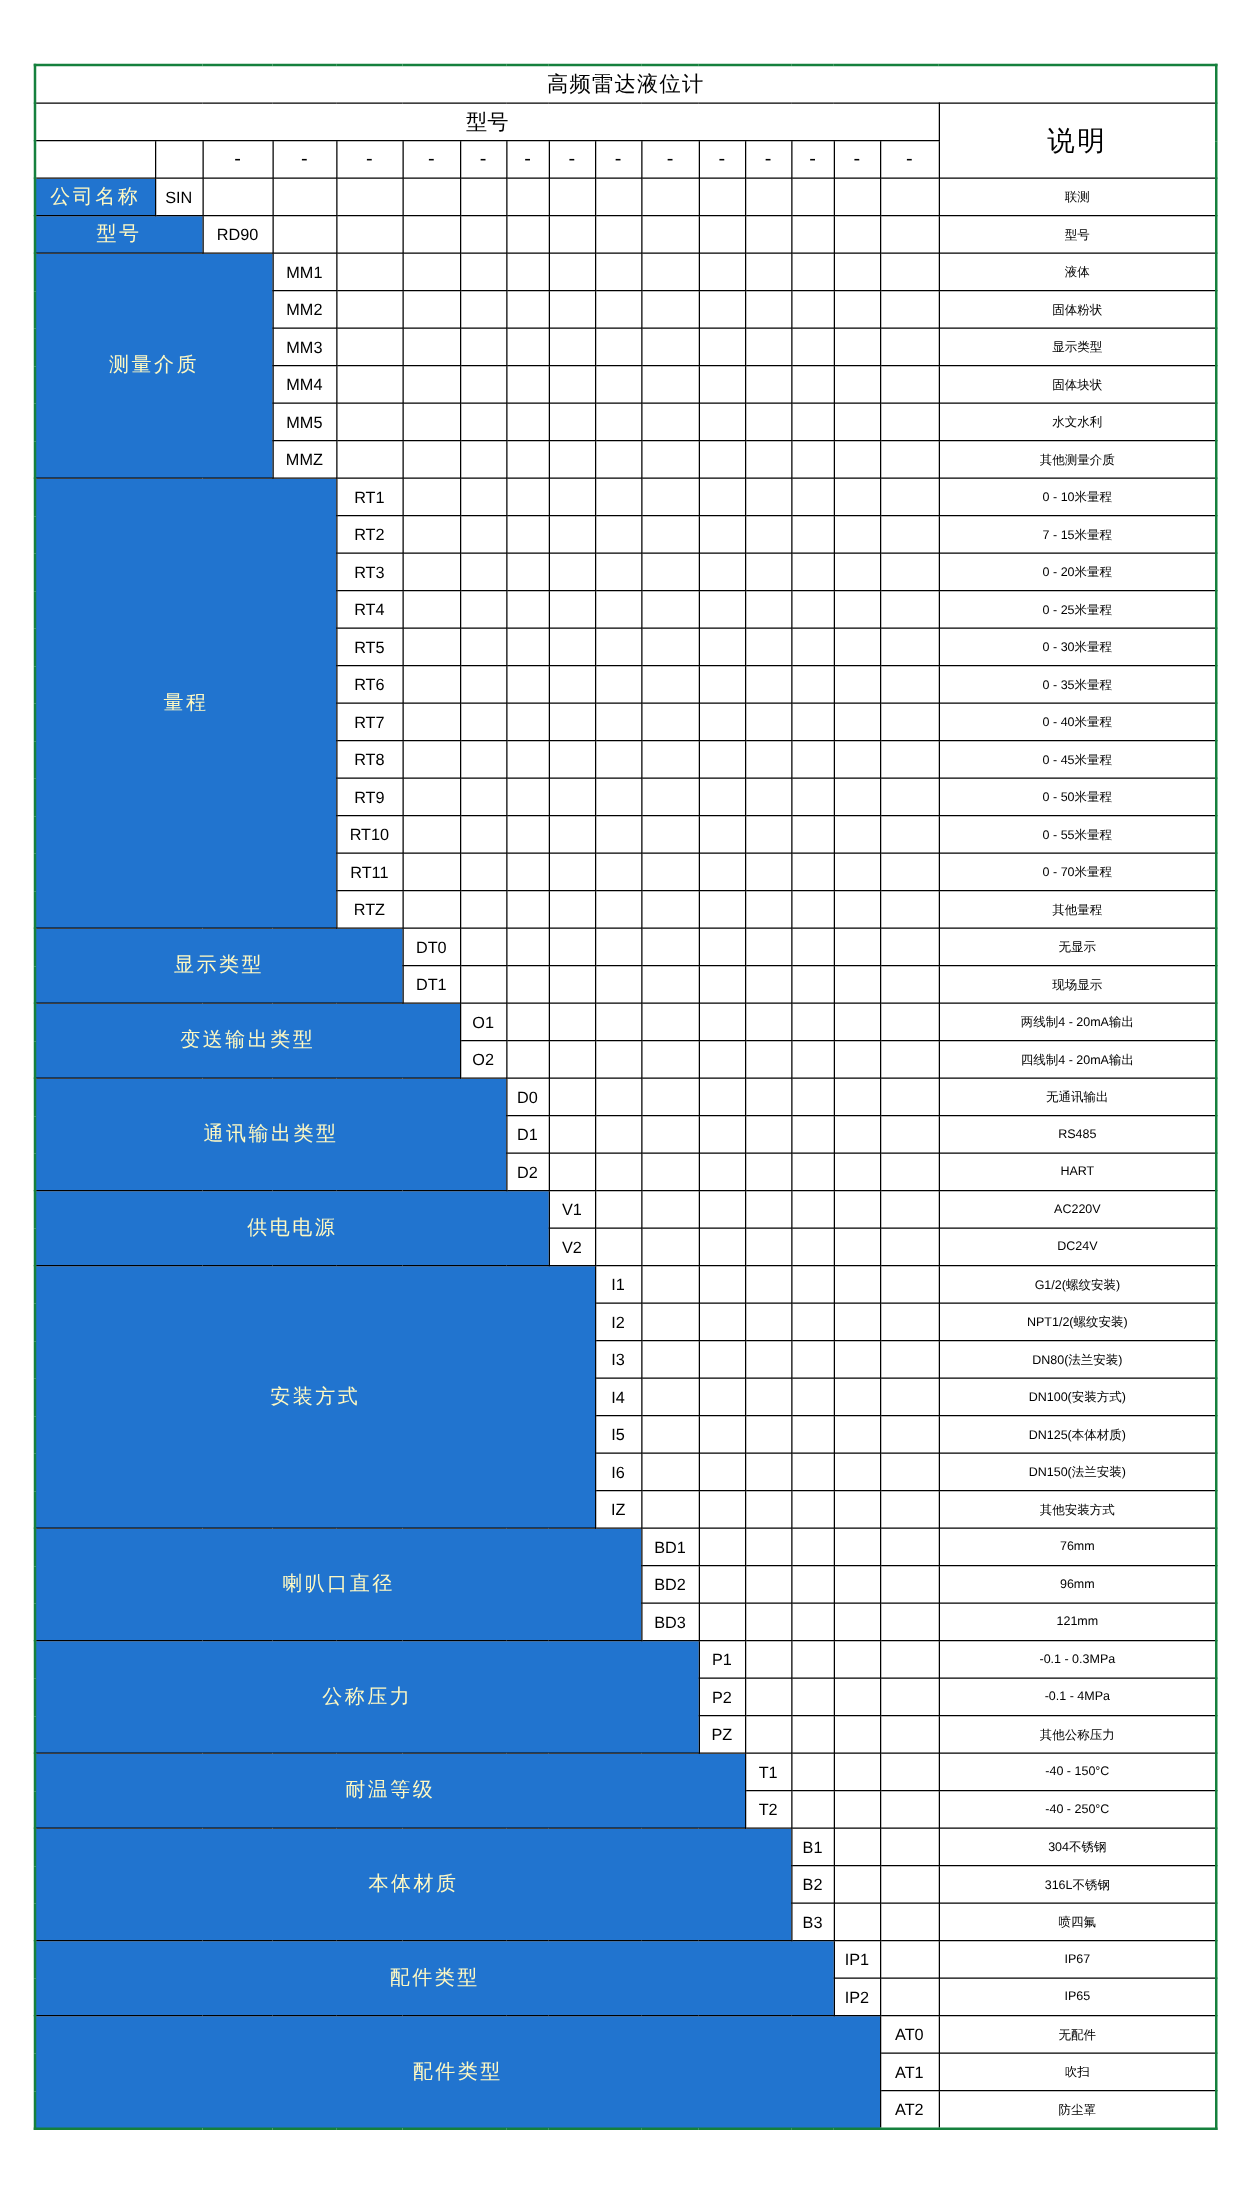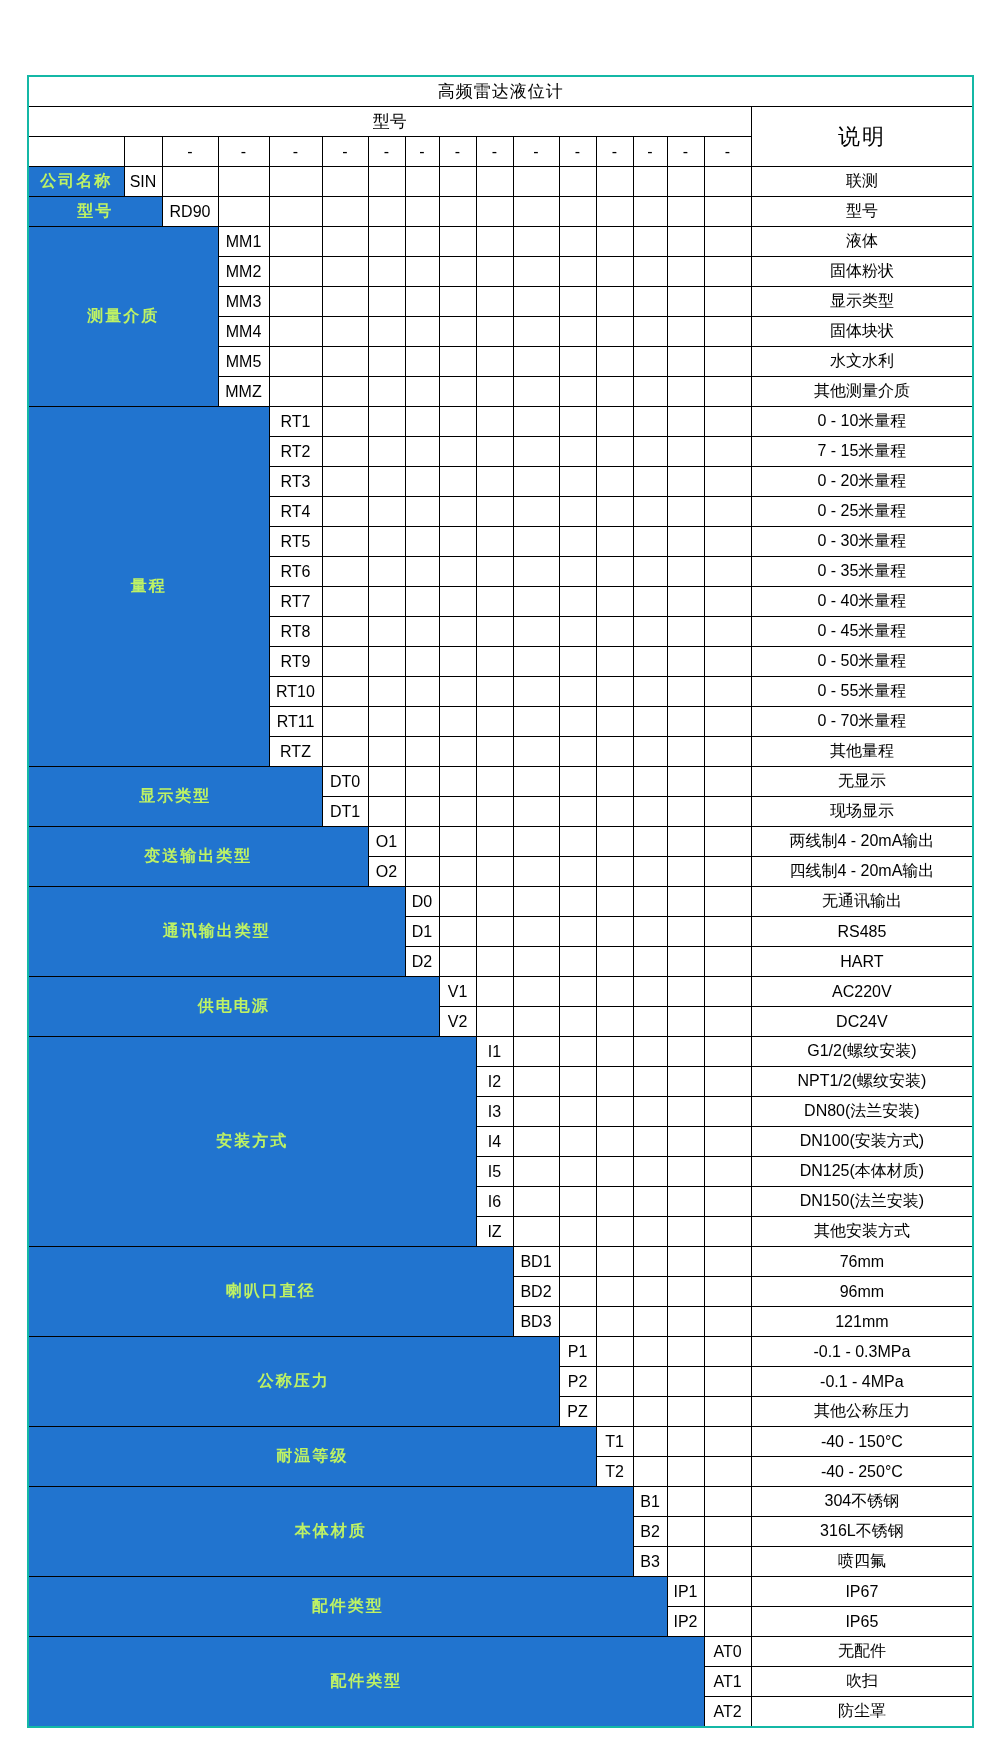--- a/index.html
+++ b/index.html
@@ -9,23 +9,22 @@
     font-family:"Liberation Sans","DejaVu Sans",sans-serif;
     color:#000;
     position:relative;
   }
   table.spec{
     position:absolute;
     left:27px;top:51px;
     width:945px;
     border-collapse:collapse;
     table-layout:fixed;
-    border:2px solid #14b8a6;
+    border:2px solid #15803d;
     font-size:16px;
-    margin-top:24px;
   }
   table.spec td{
     border:1px solid #000;
     padding:0 2px;
     height:29px;
     text-align:center;
     vertical-align:middle;
     overflow:hidden;
     white-space:nowrap;
   }
@@ -38,27 +37,26 @@
     height:27px;
     font-size:17px;
   }
   td.desc-header{
     font-size:22px;
     letter-spacing:2px;
   }
   td.dash-cell{height:27px;}
   td.cat{
     background:#2174CF;
-    color:#bef264;
+    color:#fef9c3;
     letter-spacing:2px;
     font-size:16px;
-    font-weight:bold;
   }
-  td.code{font-size:16px;letter-spacing:0;}
-  td.desc{font-size:16px;}
+  td.code{font-size:13px;letter-spacing:0;}
+  td.desc{font-size:10px;}
 </style>
 </head>
 <body>
 
 <table class="spec">
   <colgroup>
       <col style="width: 96px;">
       <col style="width: 38px;">
       <col style="width: 56px;">
       <col style="width: 51px;">

